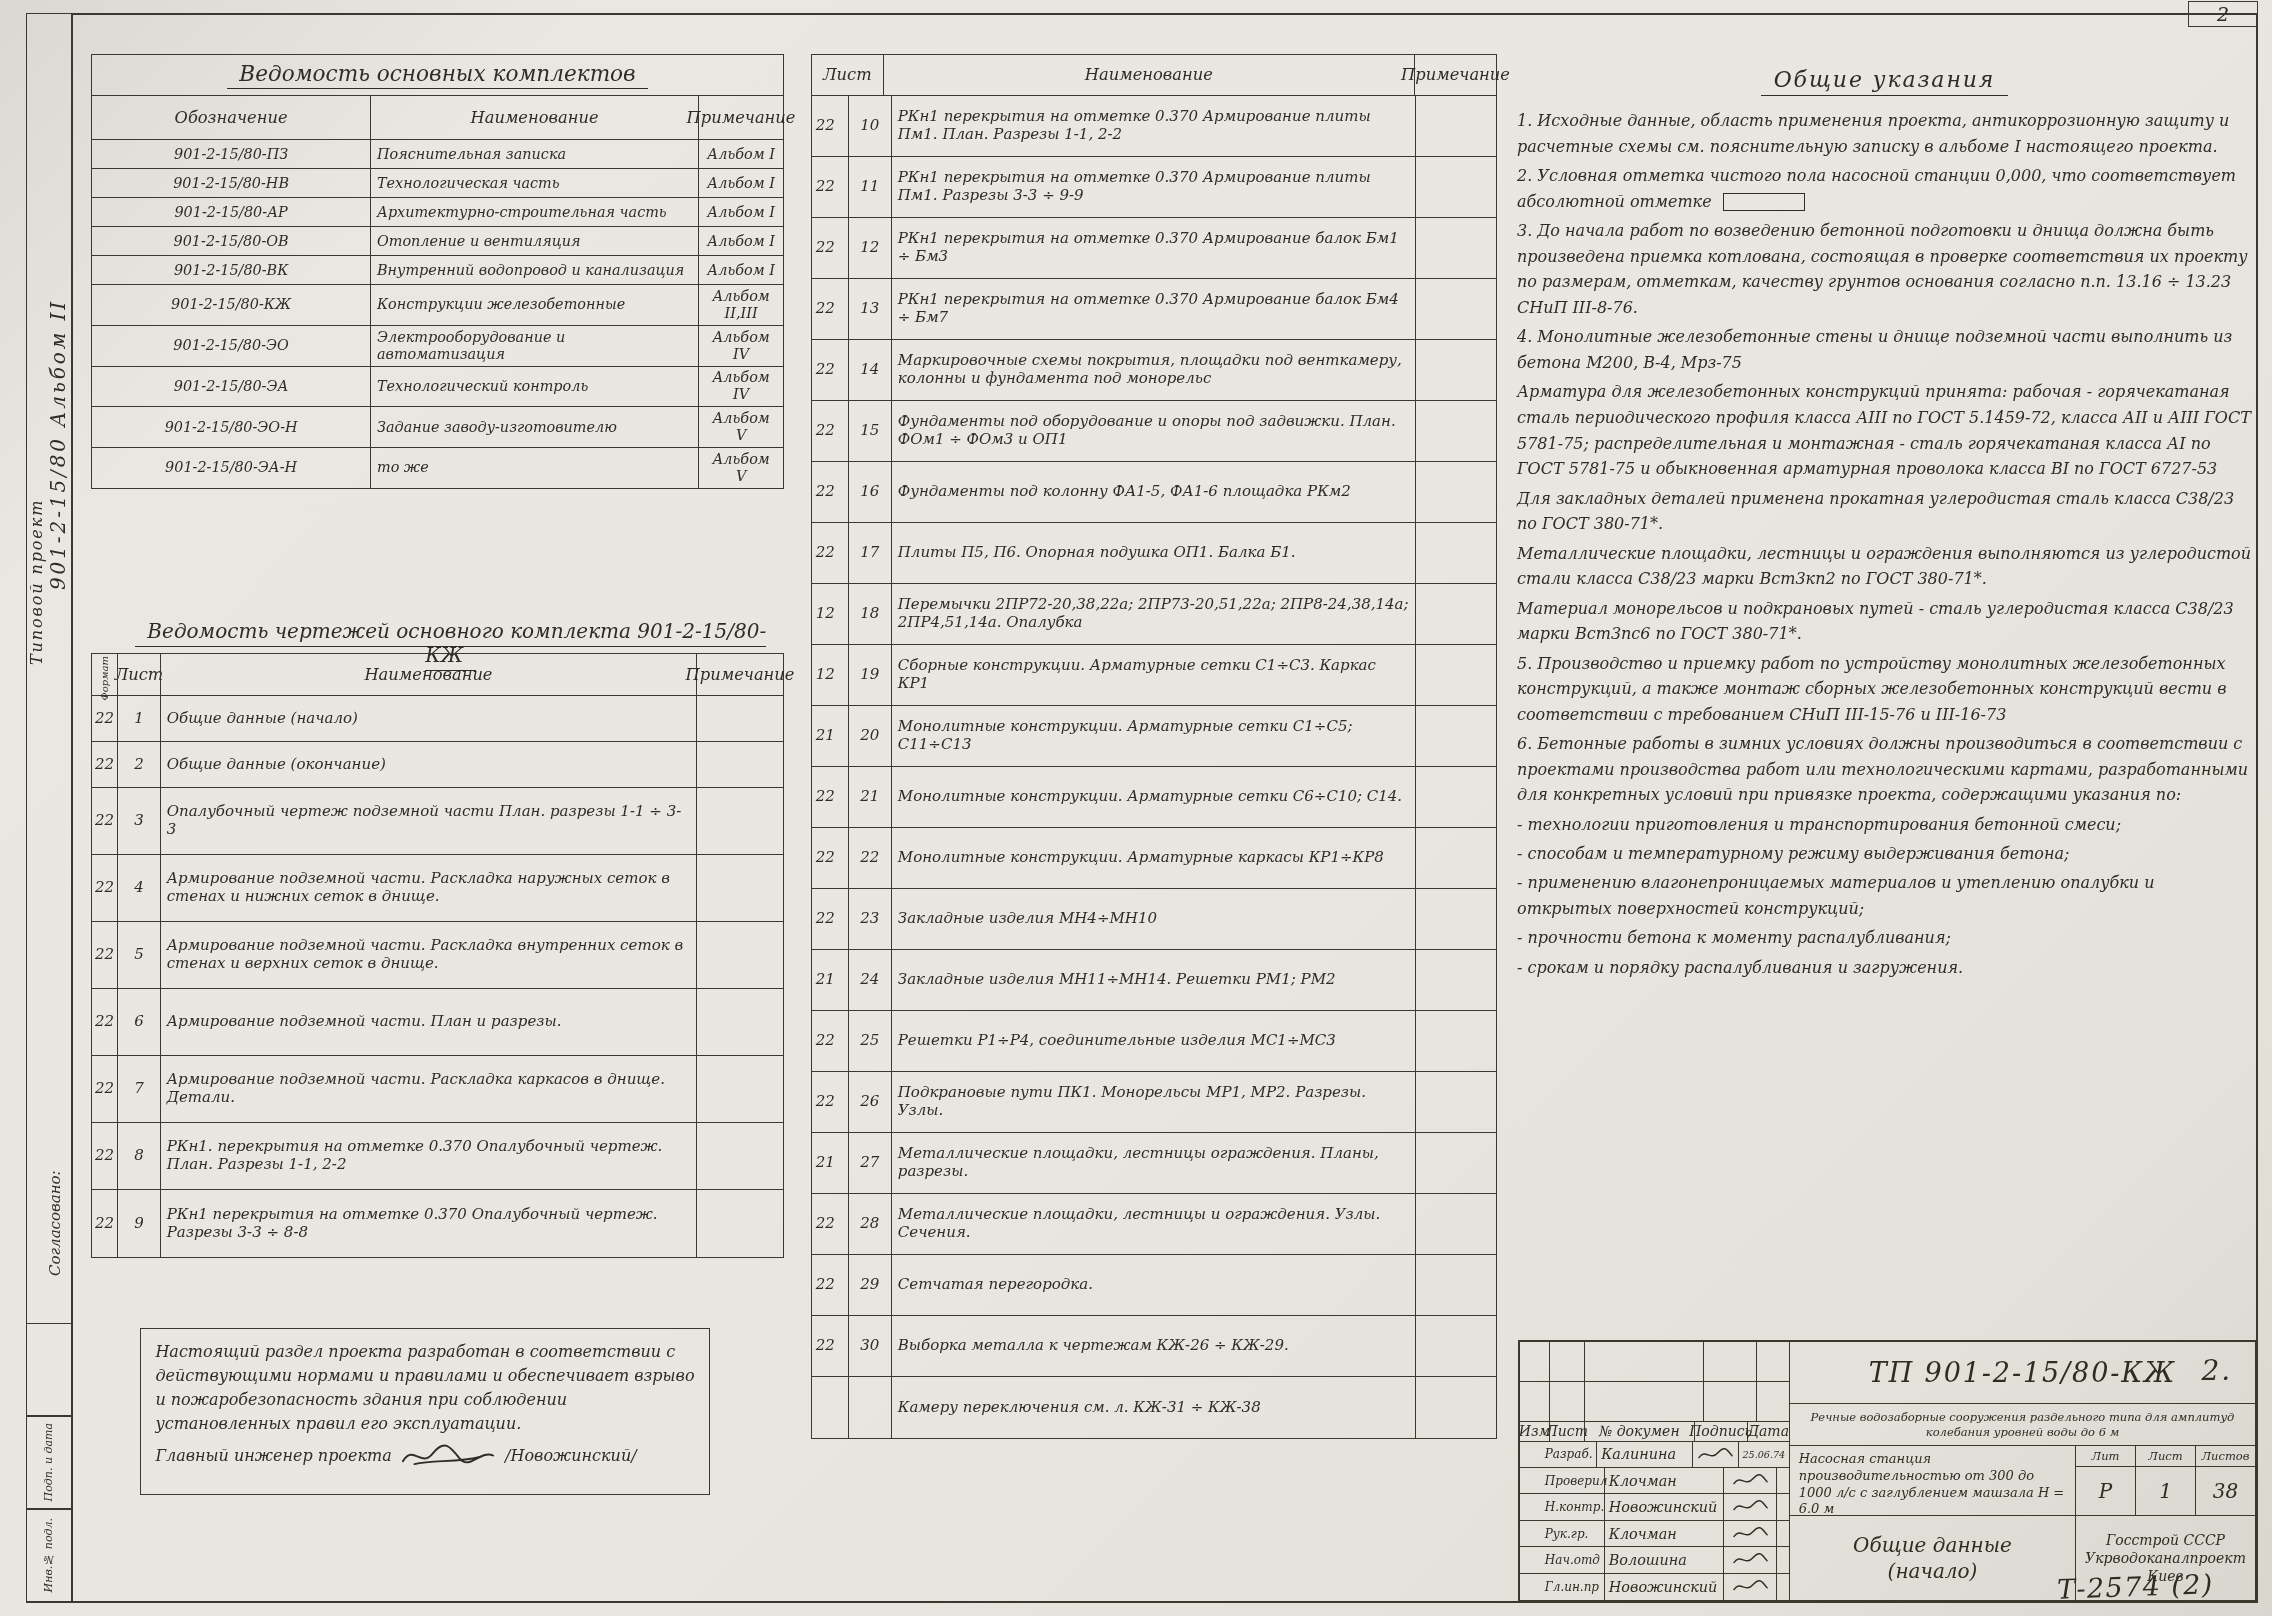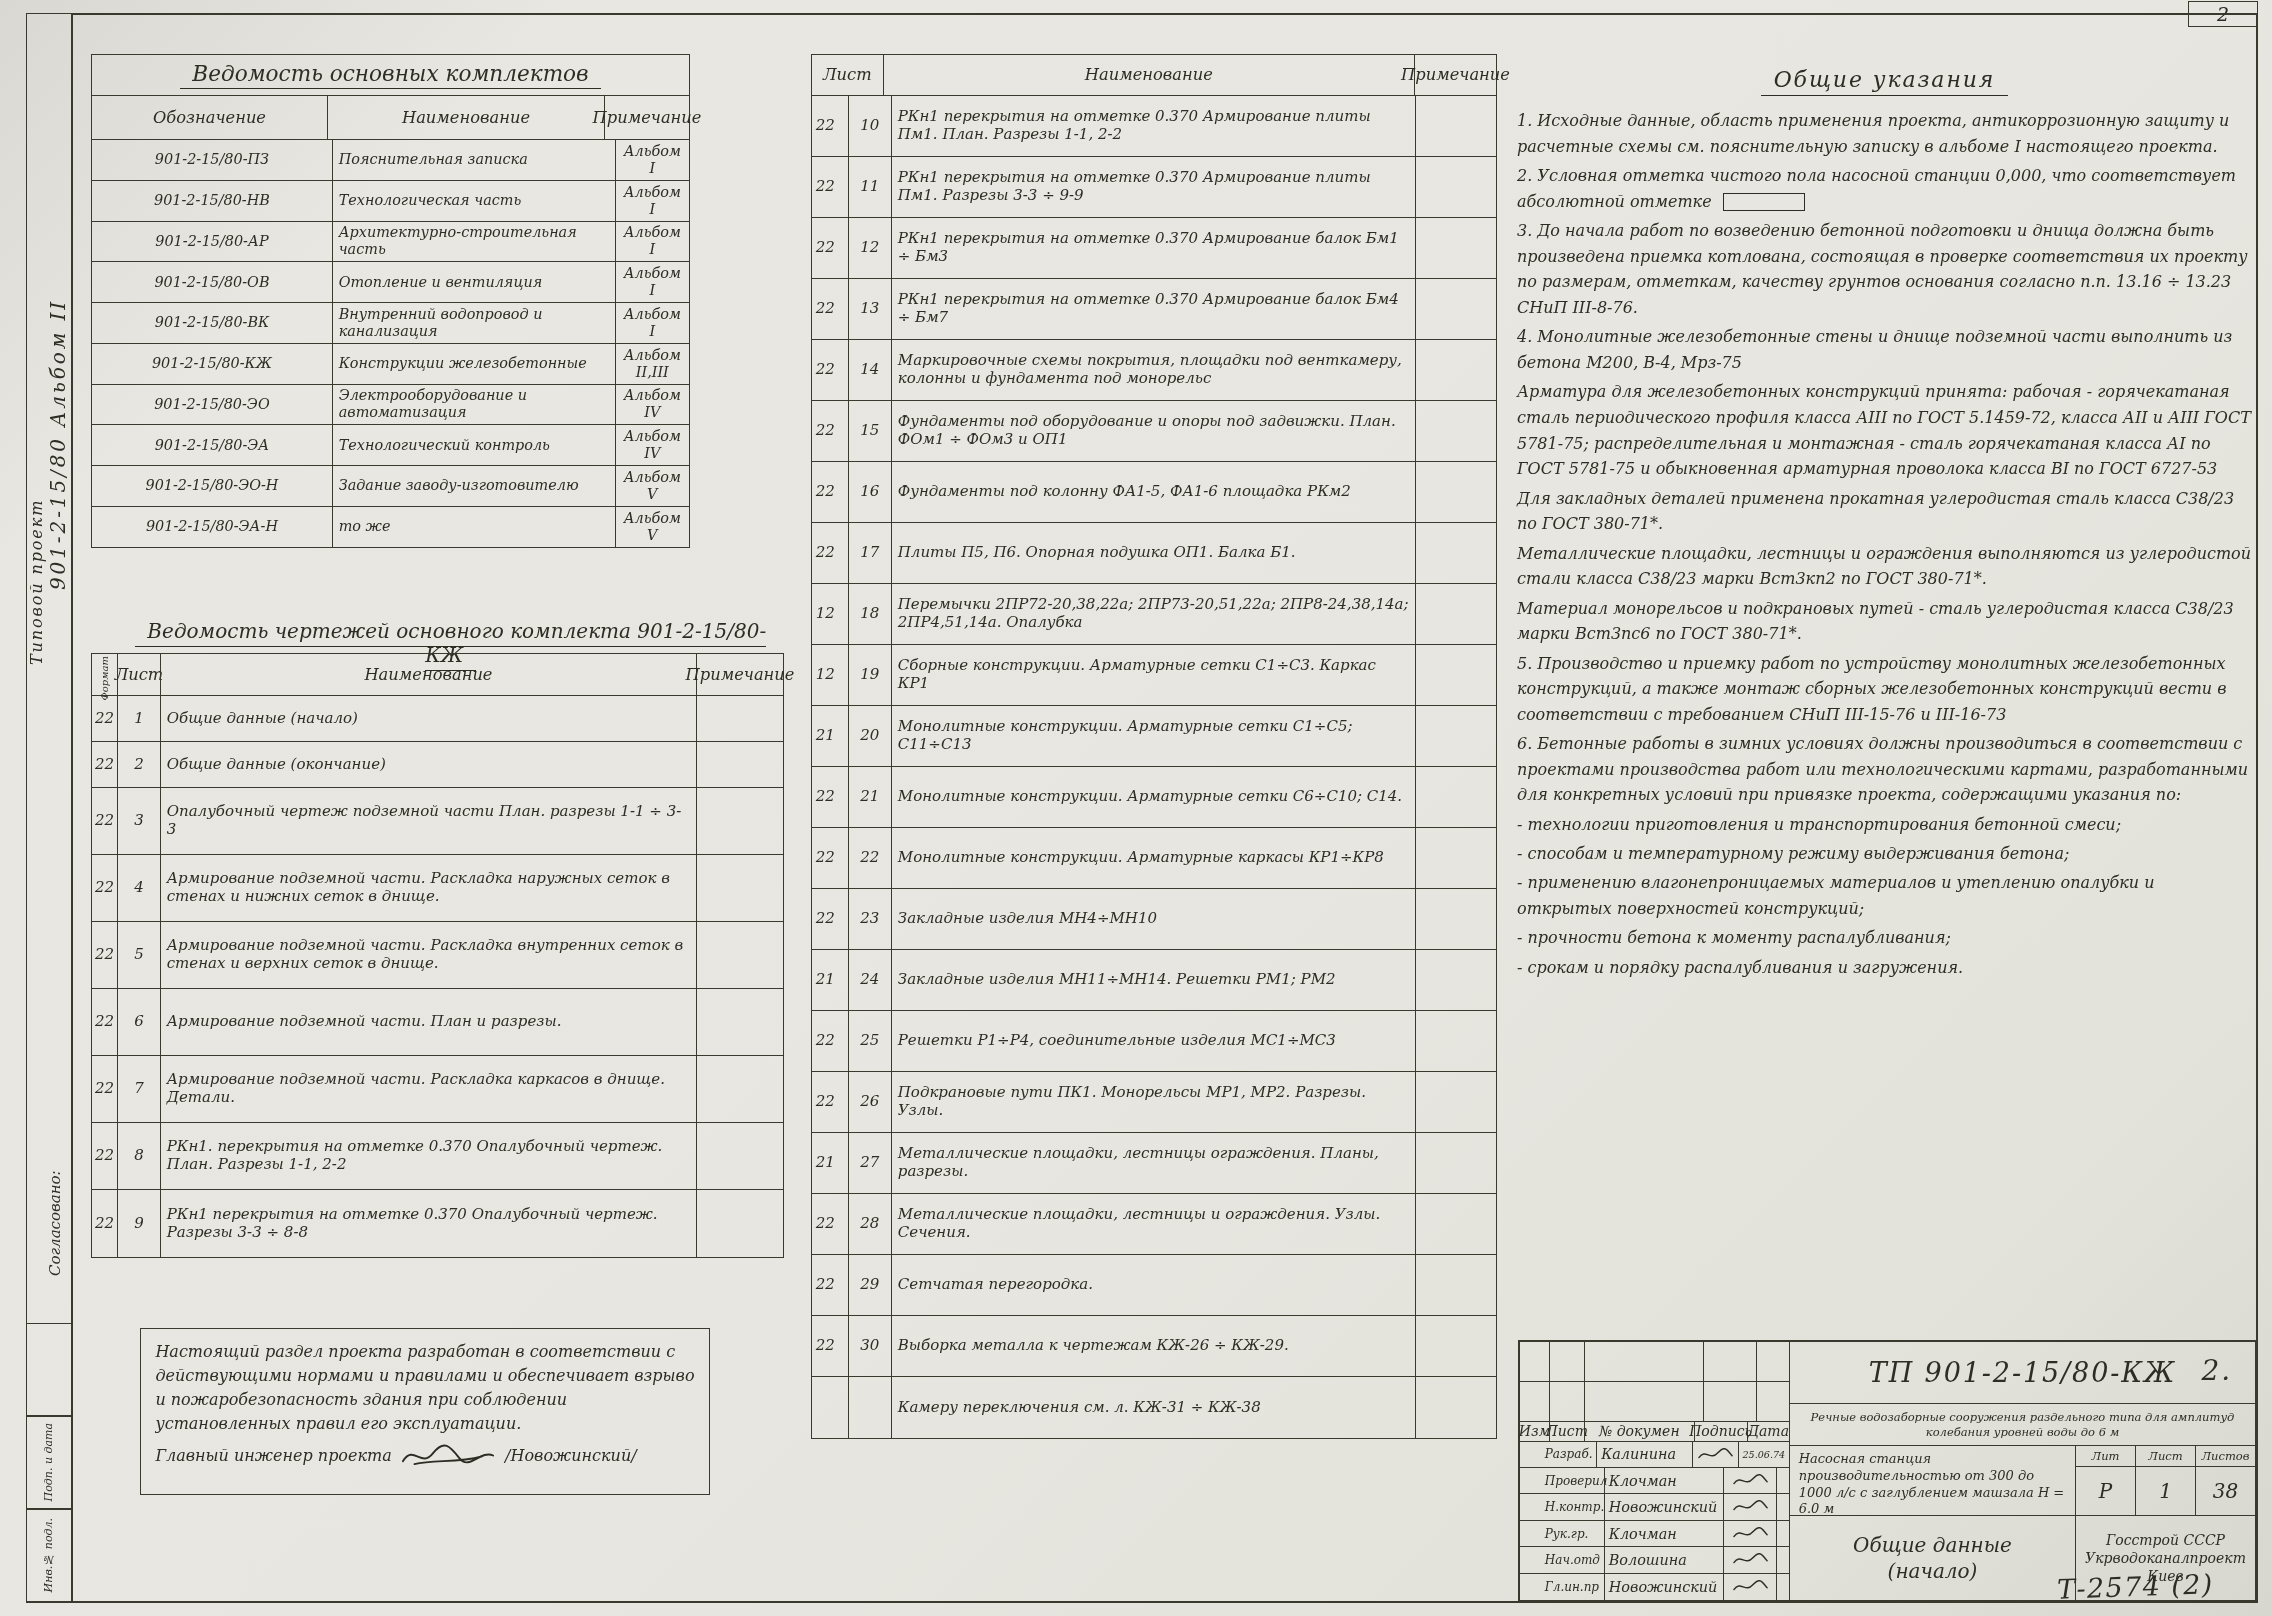--- a/index.html
+++ b/index.html
@@ -40,21 +40,21 @@
   .hrow{display:flex;border-bottom:1.9px solid var(--line);}
   .hrow .c{font-size:16.3px;justify-content:center;text-align:center;}
   .rows > div.drow{display:flex;border-bottom:1.4px solid var(--line);}
   .rows > div.drow:last-of-type{border-bottom:none;}
   .c{display:flex;align-items:center;padding:2.9px 5.8px;font-size:15px;line-height:1.18;}
   .c + .c{border-left:1.4px solid var(--line);}
   .ctr{justify-content:center;text-align:center;}
   .u{border-bottom:1.4px solid var(--ink);padding:0 12.5px 2.9px;}
 
   
-  .t1{left:91px;top:54px;width:599px;}
+  .t1{left:91px;top:54px;width:693px;}
   .t1-title{height:41px;display:flex;align-items:center;justify-content:center;font-size:21.6px;border-bottom:1.9px solid var(--line);}
   .t1 .hrow{height:44px;}
   .c-des{width:279px;}
   .c-name{width:329px;}
   .c-note{width:85px;font-size:13px;}
   .t1 .drow{min-height:29px;}
   .t1 .drow .c{font-size:14.4px;}
 
   
   .t2-title{position:absolute;left:114px;top:619px;width:673px;font-size:20px;text-align:center;}

